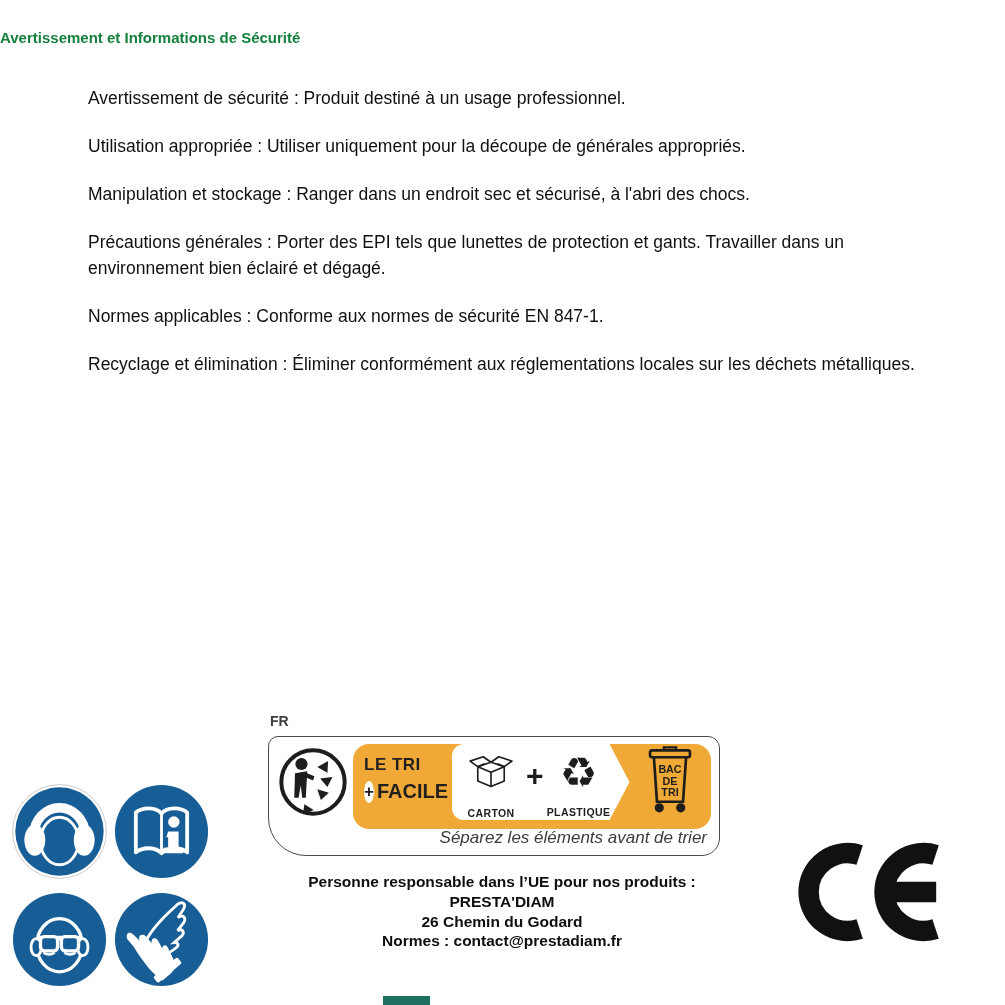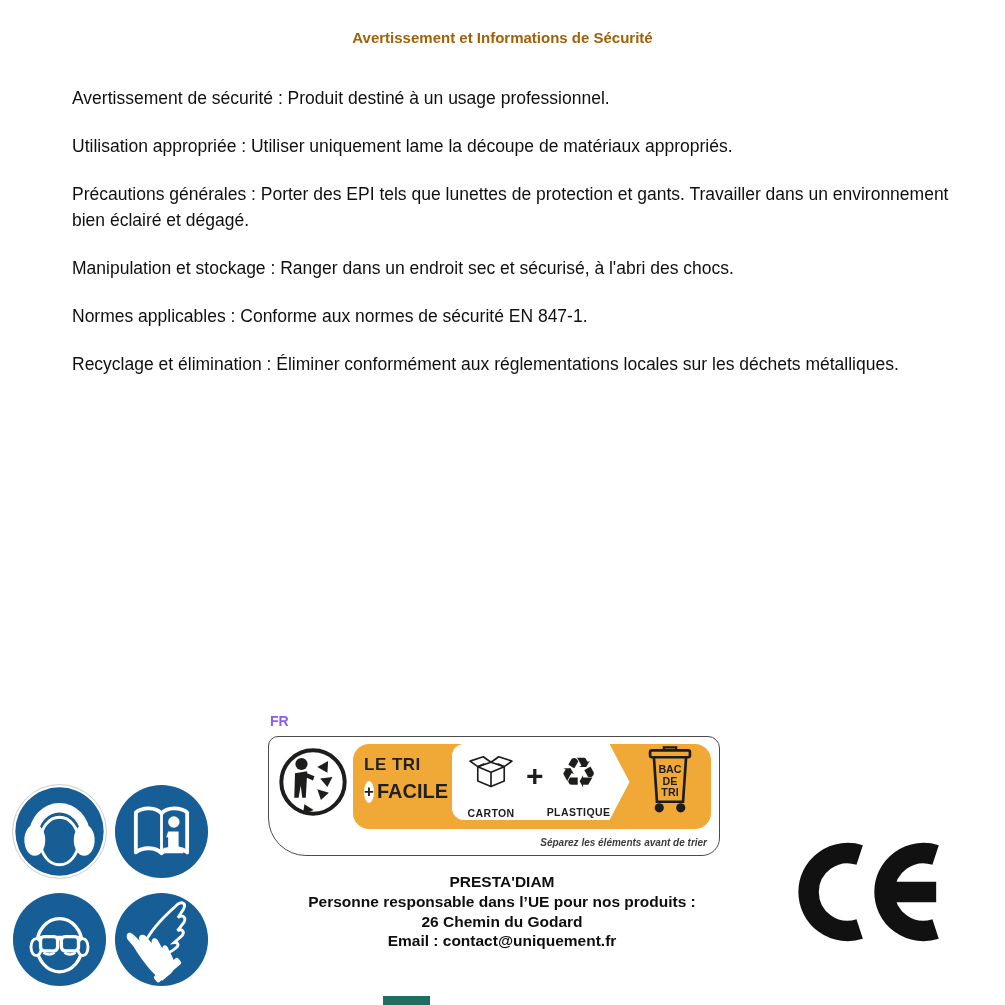--- a/index.html
+++ b/index.html
@@ -1,33 +1,33 @@
 <!DOCTYPE html>
 <html><head>
 <meta charset="utf-8">
 <style>
   * { box-sizing: border-box; margin: 0; padding: 0; }
   html,body { background:#fff; }
   body { font-family: "Liberation Sans", sans-serif; color:#111; }
   .page { position:relative; width:1005px; height:1005px; background:#fff; overflow:hidden; }
 
-  .title { position:absolute; top:29px; left:0; width:100%; text-align:center;
-           font-size:15px; font-weight:bold; color:#a16207; }
+  .title { position:absolute; top:29px; left:0; width:100%; 
+           font-size:15px; font-weight:bold; color:#15803d; }
 
   .content { position:absolute; left:72px; top:85px; width:880px; }
-  .content p { font-size:17.5px; line-height:26px; margin:0 0 22px 0; color:#101010; }
+  .content p { font-size:17.5px; line-height:26px; margin:0 0 22px 16px; color:#101010; }
 
   
   .icons-grid { position:absolute; left:12px; top:784px;
                 display:grid; grid-template-columns:95px 95px; grid-auto-rows:95px;
                 column-gap:7px; row-gap:13px; }
   .icons-grid svg { display:block; width:95px; height:95px; }
 
   
-  .fr-label { position:absolute; left:270px; top:713px; font-size:14px; font-weight:bold; color:#8b5cf6; }
+  .fr-label { position:absolute; left:270px; top:713px; font-size:14px; font-weight:bold; color:#404040; }
   .banner { position:absolute; left:268px; top:736px; width:452px; height:120px;
             background:#fff; border:1.5px solid #4a4a4a;
             border-radius:10px 12px 18px 38px; }
   .triman { position:absolute; left:8px; top:7px; width:72px; height:76px; }
   .triman svg { width:72px; height:76px; }
   .band { position:absolute; left:84px; top:7px; width:358px; height:85px;
           background:#F0A937; border-radius:16px; display:flex; align-items:flex-start; overflow:hidden; }
   .band-left { width:99px; padding:11px 7px 0 11px; }
   .letri { font-size:17px; font-weight:bold; color:#221f1f; letter-spacing:.5px; }
   .facile-row { display:flex; align-items:center; margin-top:5px; gap:3px; }
@@ -36,45 +36,45 @@
   .facile { font-size:20px; font-weight:bold; color:#221f1f; }
   .panel { height:76px; background:#fff; border-radius:12px 0 0 12px;
            display:flex; align-items:center; padding:4px 0 0 8px; gap:3px; }
   .chevron { width:20px; height:76px; background:#fff;
              clip-path:polygon(0 0, 100% 50%, 0 100%); }
   .bin-zone { flex:1; display:flex; justify-content:center; }
   .material { display:flex; flex-direction:column; align-items:center; width:62px; }
   .mat-label { font-size:10.5px; font-weight:bold; color:#1d1d1b; letter-spacing:.4px; margin-top:11px; }
   .mat-plus { font-size:30px; font-weight:bold; color:#1d1d1b; margin:0 1px 16px 1px; }
   .recycle-glyph { font-family:"DejaVu Sans", sans-serif; font-size:42px; line-height:44px; color:#1d1d1b; }
-  .instruction { position:absolute; right:12px; bottom:7px; font-style:italic; font-weight:bold;
-                 font-size:10px; color:#3c3c3c; }
+  .instruction { position:absolute; right:12px; bottom:7px; font-style:italic; font-weight:normal;
+                 font-size:17px; color:#3c3c3c; }
 
   
   .address { position:absolute; left:252px; top:872px; width:500px; text-align:center;
              font-weight:bold; font-size:15.5px; line-height:19.8px; color:#0e0e0e; }
 
   
   .ce { position:absolute; left:797px; top:841px; }
   .ce svg { display:block; }
 
   .strip { position:absolute; left:383px; top:996px; width:47px; height:9px; background:#1f6f60; }
 </style>
 </head>
 <body>
 
 <div class="page">
 
   <h1 class="title">Avertissement et Informations de Sécurité</h1>
 
   <div class="content">
     <p>Avertissement de sécurité : Produit destiné à un usage professionnel.</p>
-    <p>Utilisation appropriée : Utiliser uniquement lame la découpe de matériaux appropriés.</p>
+    <p>Utilisation appropriée : Utiliser uniquement pour la découpe de générales appropriés.</p>
+    <p>Manipulation et stockage : Ranger dans un endroit sec et sécurisé, à l'abri des chocs.</p>
     <p>Précautions générales : Porter des EPI tels que lunettes de protection et gants. Travailler dans un environnement bien éclairé et dégagé.</p>
-    <p>Manipulation et stockage : Ranger dans un endroit sec et sécurisé, à l'abri des chocs.</p>
     <p>Normes applicables : Conforme aux normes de sécurité EN 847-1.</p>
     <p>Recyclage et élimination : Éliminer conformément aux réglementations locales sur les déchets métalliques.</p>
   </div>
 
   <div class="icons-grid">
     <span>
       <svg viewBox="0 0 100 100">
         <circle cx="50" cy="50" r="49.4" fill="#fff" stroke="#c9c9c9" stroke-width="1"></circle>
         <circle cx="50" cy="50" r="46.5" fill="#175E97"></circle>
         <path d="M23,54 a27,29 0 0 1 54,0" fill="none" stroke="#fff" stroke-width="10"></path>
@@ -185,24 +185,24 @@
             <text x="30" y="68" text-anchor="middle" font-family="Liberation Sans, sans-serif" font-size="14" font-weight="bold" fill="#1d1d1b">TRI</text>
           </svg>
         </span>
       </div>
     </div>
 
     <div class="instruction">Séparez les éléments avant de trier</div>
   </div>
 
   <div class="address">
+    <div>Personne responsable dans l’UE pour nos produits :</div>
     <div>PRESTA'DIAM</div>
-    <div>Personne responsable dans l’UE pour nos produits :</div>
     <div>26 Chemin du Godard</div>
-    <div>Email : contact@uniquement.fr</div>
+    <div>Normes : contact@prestadiam.fr</div>
   </div>
 
   <div class="ce">
     <svg viewBox="-2 -2 150 104" width="146" height="102">
       <path d="M62.4,12 A40,40 0 1 0 62.4,88" fill="none" stroke="#111" stroke-width="21"></path>
       <path d="M140.4,12 A40,40 0 1 0 140.4,88" fill="none" stroke="#111" stroke-width="21"></path>
       <path d="M96,50 H141" fill="none" stroke="#111" stroke-width="21"></path>
     </svg>
   </div>
 

